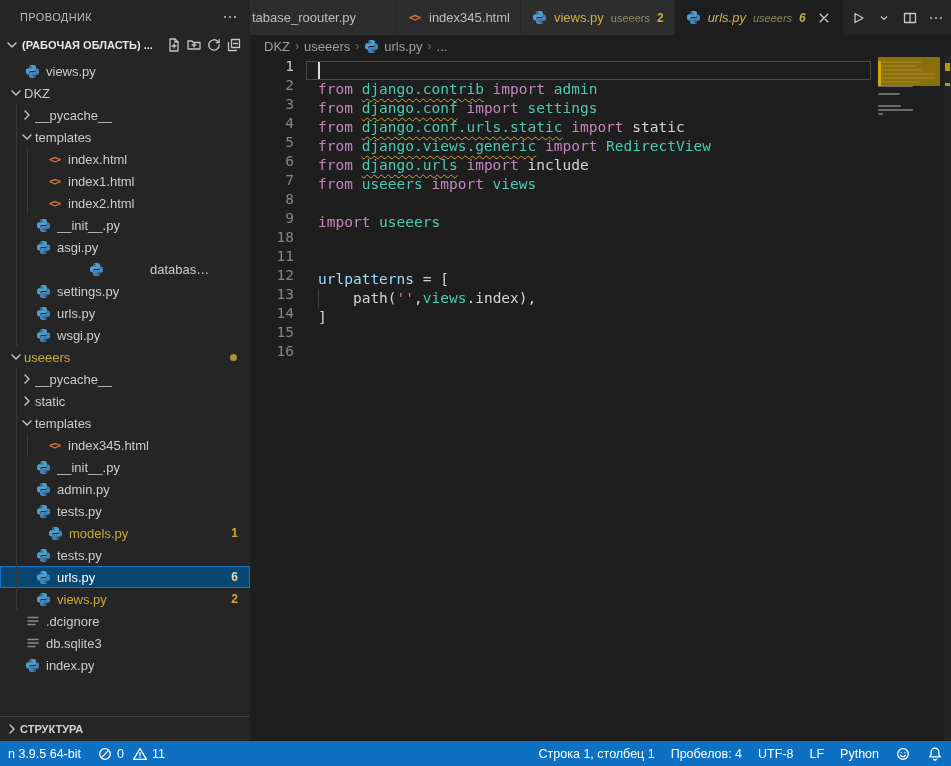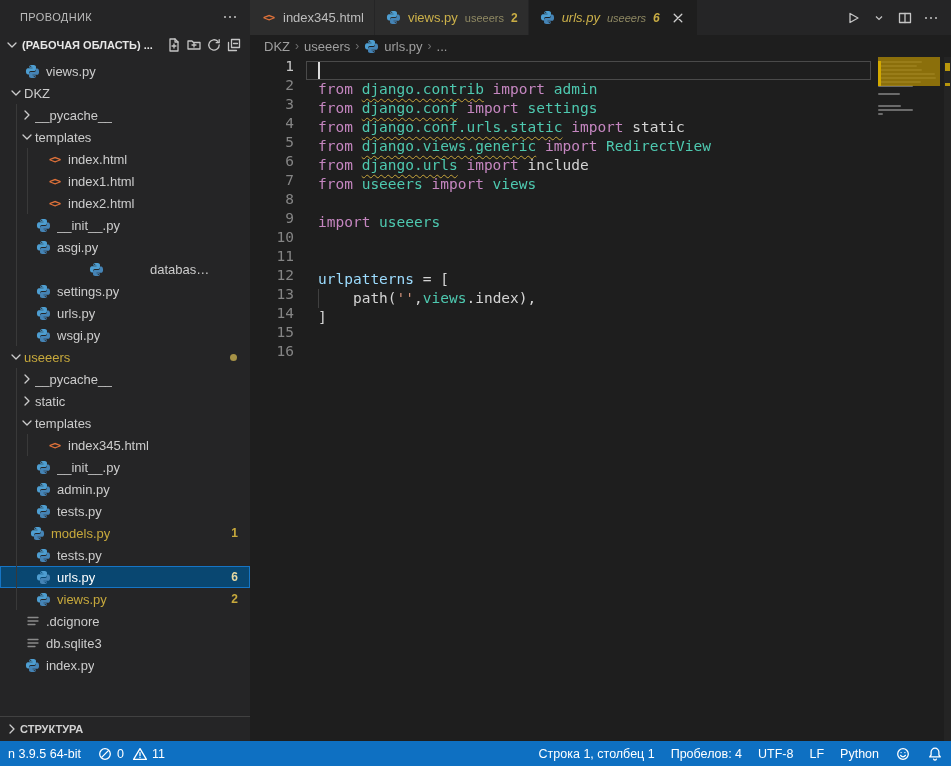--- a/index.html
+++ b/index.html
@@ -354,21 +354,21 @@
           <span class="twist"></span>
           <span class="ficon">
             <svg width="15" height="15" viewBox="0 0 32 32">
               <path fill="#4e9ed1" d="M15.9 2c-7 0-6.6 3-6.6 3v3.1h6.7v1H6.8S2 8.6 2 15.7s4.2 6.8 4.2 6.8h2.5v-3.2s-.1-4.2 4.1-4.2h6.7s3.9.1 3.9-3.8V5.9S24 2 15.9 2zm-3.7 2a1.3 1.3 0 1 1 0 2.6 1.3 1.3 0 0 1 0-2.6z"></path>
               <path fill="#4584b6" d="M16.1 30c7 0 6.6-3 6.6-3v-3.1H16v-1h9.2s4.8.5 4.8-6.6-4.2-6.8-4.2-6.8h-2.5v3.2s.1 4.2-4.1 4.2h-6.7s-3.9-.1-3.9 3.8v5.4S8 30 16.1 30zm3.7-2a1.3 1.3 0 1 1 0-2.6 1.3 1.3 0 0 1 0 2.6z"></path>
             </svg>
           </span>
           <span class="lbl">tests.py</span>
           <span class="sp"></span>
         </div>
-        <div class="trow warn" style="padding-left: 13px;">
+        <div class="trow warn" style="padding-left: 31px;">
           <span class="guide" style="left: 16px;"></span>
           <span class="twist"></span>
           <span class="ficon">
             <svg width="15" height="15" viewBox="0 0 32 32">
               <path fill="#4e9ed1" d="M15.9 2c-7 0-6.6 3-6.6 3v3.1h6.7v1H6.8S2 8.6 2 15.7s4.2 6.8 4.2 6.8h2.5v-3.2s-.1-4.2 4.1-4.2h6.7s3.9.1 3.9-3.8V5.9S24 2 15.9 2zm-3.7 2a1.3 1.3 0 1 1 0 2.6 1.3 1.3 0 0 1 0-2.6z"></path>
               <path fill="#4584b6" d="M16.1 30c7 0 6.6-3 6.6-3v-3.1H16v-1h9.2s4.8.5 4.8-6.6-4.2-6.8-4.2-6.8h-2.5v3.2s.1 4.2-4.1 4.2h-6.7s-3.9-.1-3.9 3.8v5.4S8 30 16.1 30zm3.7-2a1.3 1.3 0 1 1 0-2.6 1.3 1.3 0 0 1 0 2.6z"></path>
             </svg>
           </span>
           <span class="lbl">models.py</span>
           <span class="sp"></span>
@@ -450,20 +450,23 @@
             <path d="M6 4l4 4-4 4"></path>
           </svg>
         </span>
       <span>СТРУКТУРА</span>
     </div>
   </div>
 
   <div class="main">
     <div class="tabbar">
       <div id="tabs" style="display:flex">
+          <div class="tab clipped">
+            <span class="lbl">tabase_roouter.py</span>
+          </div>
           <div class="tab">
             <span class="ficon">
               <span class="html-glyph">&lt;&gt;</span>
             </span>
             <span class="lbl">index345.html</span>
           </div>
           <div class="tab warn">
             <span class="ficon">
               <svg width="15" height="15" viewBox="0 0 32 32">
                 <path fill="#4e9ed1" d="M15.9 2c-7 0-6.6 3-6.6 3v3.1h6.7v1H6.8S2 8.6 2 15.7s4.2 6.8 4.2 6.8h2.5v-3.2s-.1-4.2 4.1-4.2h6.7s3.9.1 3.9-3.8V5.9S24 2 15.9 2zm-3.7 2a1.3 1.3 0 1 1 0 2.6 1.3 1.3 0 0 1 0-2.6z"></path>
@@ -544,21 +547,21 @@
       <div class="gutter" id="gutter">
           <div class="cur">1</div>
           <div>2</div>
           <div>3</div>
           <div>4</div>
           <div>5</div>
           <div>6</div>
           <div>7</div>
           <div>8</div>
           <div>9</div>
-          <div>10</div>
+          <div>18</div>
           <div>11</div>
           <div>12</div>
           <div>13</div>
           <div>14</div>
           <div>15</div>
           <div>16</div>
         </div>
       <div class="code" id="code">
           <div class="line cur"><span class="cursor"></span></div>
           <div class="line"><span class="tk-kw">from </span><span class="tk-mod sq">django.contrib</span><span class="tk-pl"> </span><span class="tk-kw">import </span><span class="tk-mod">admin</span></div>

